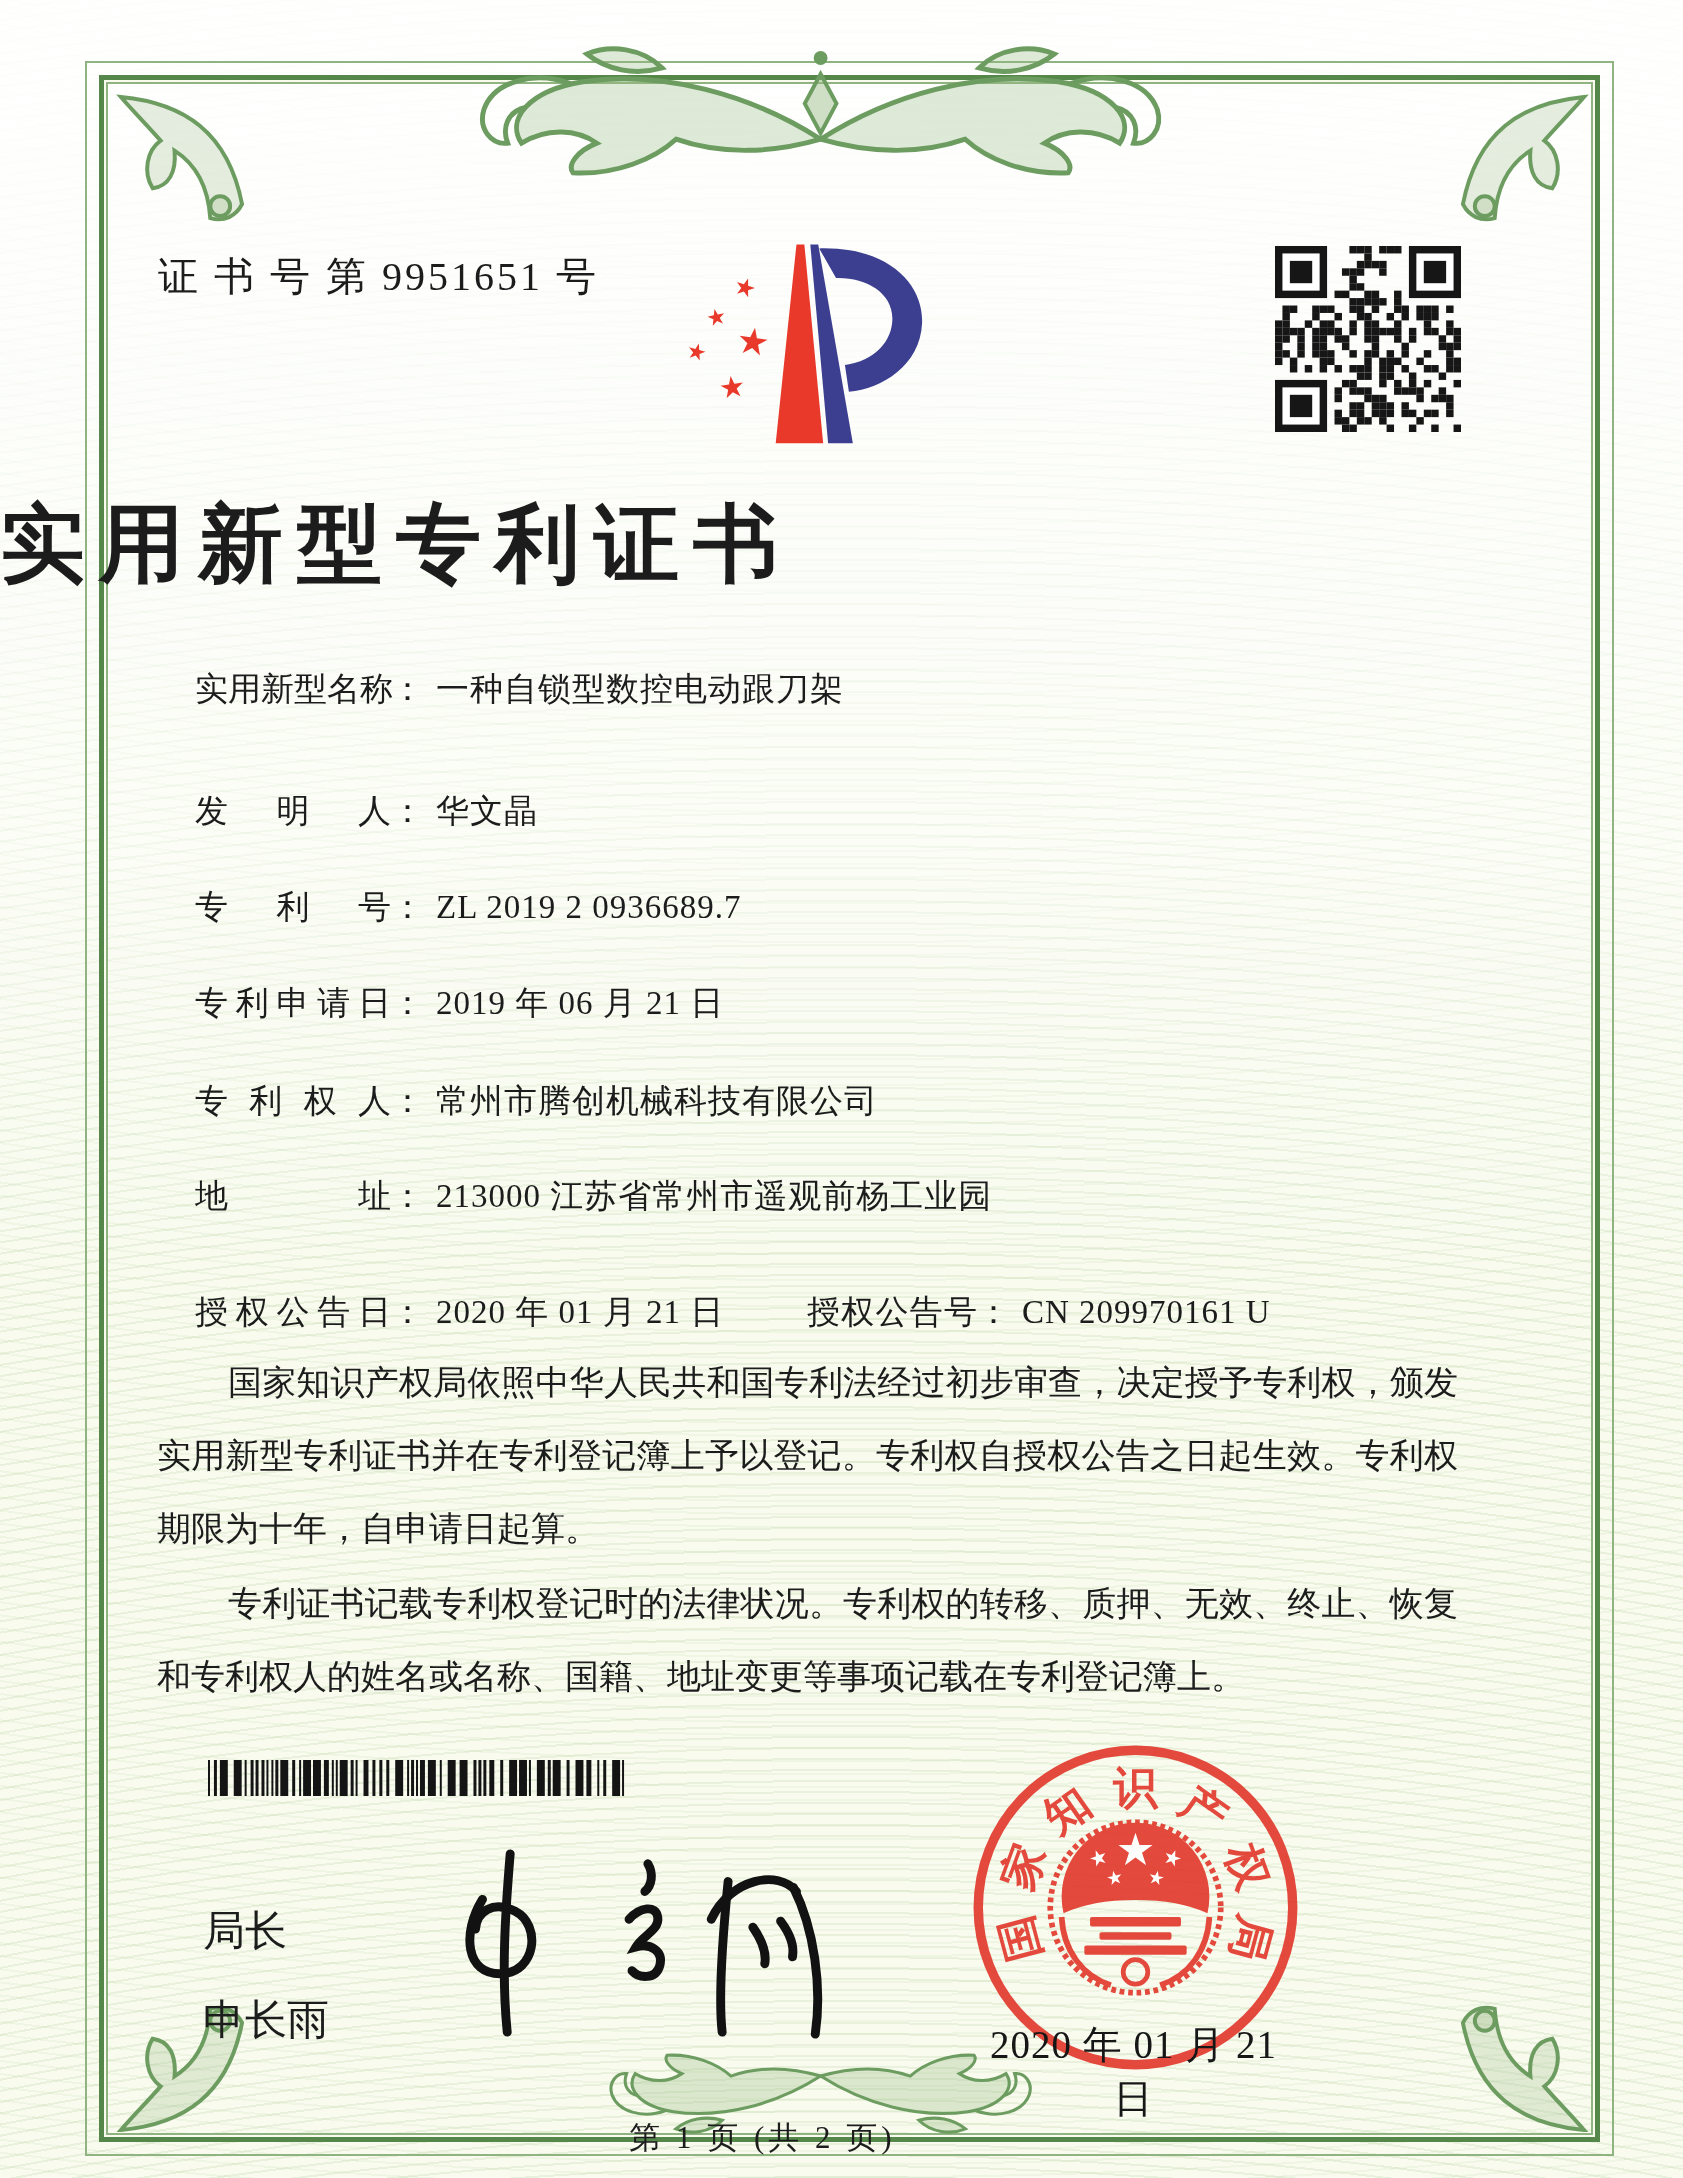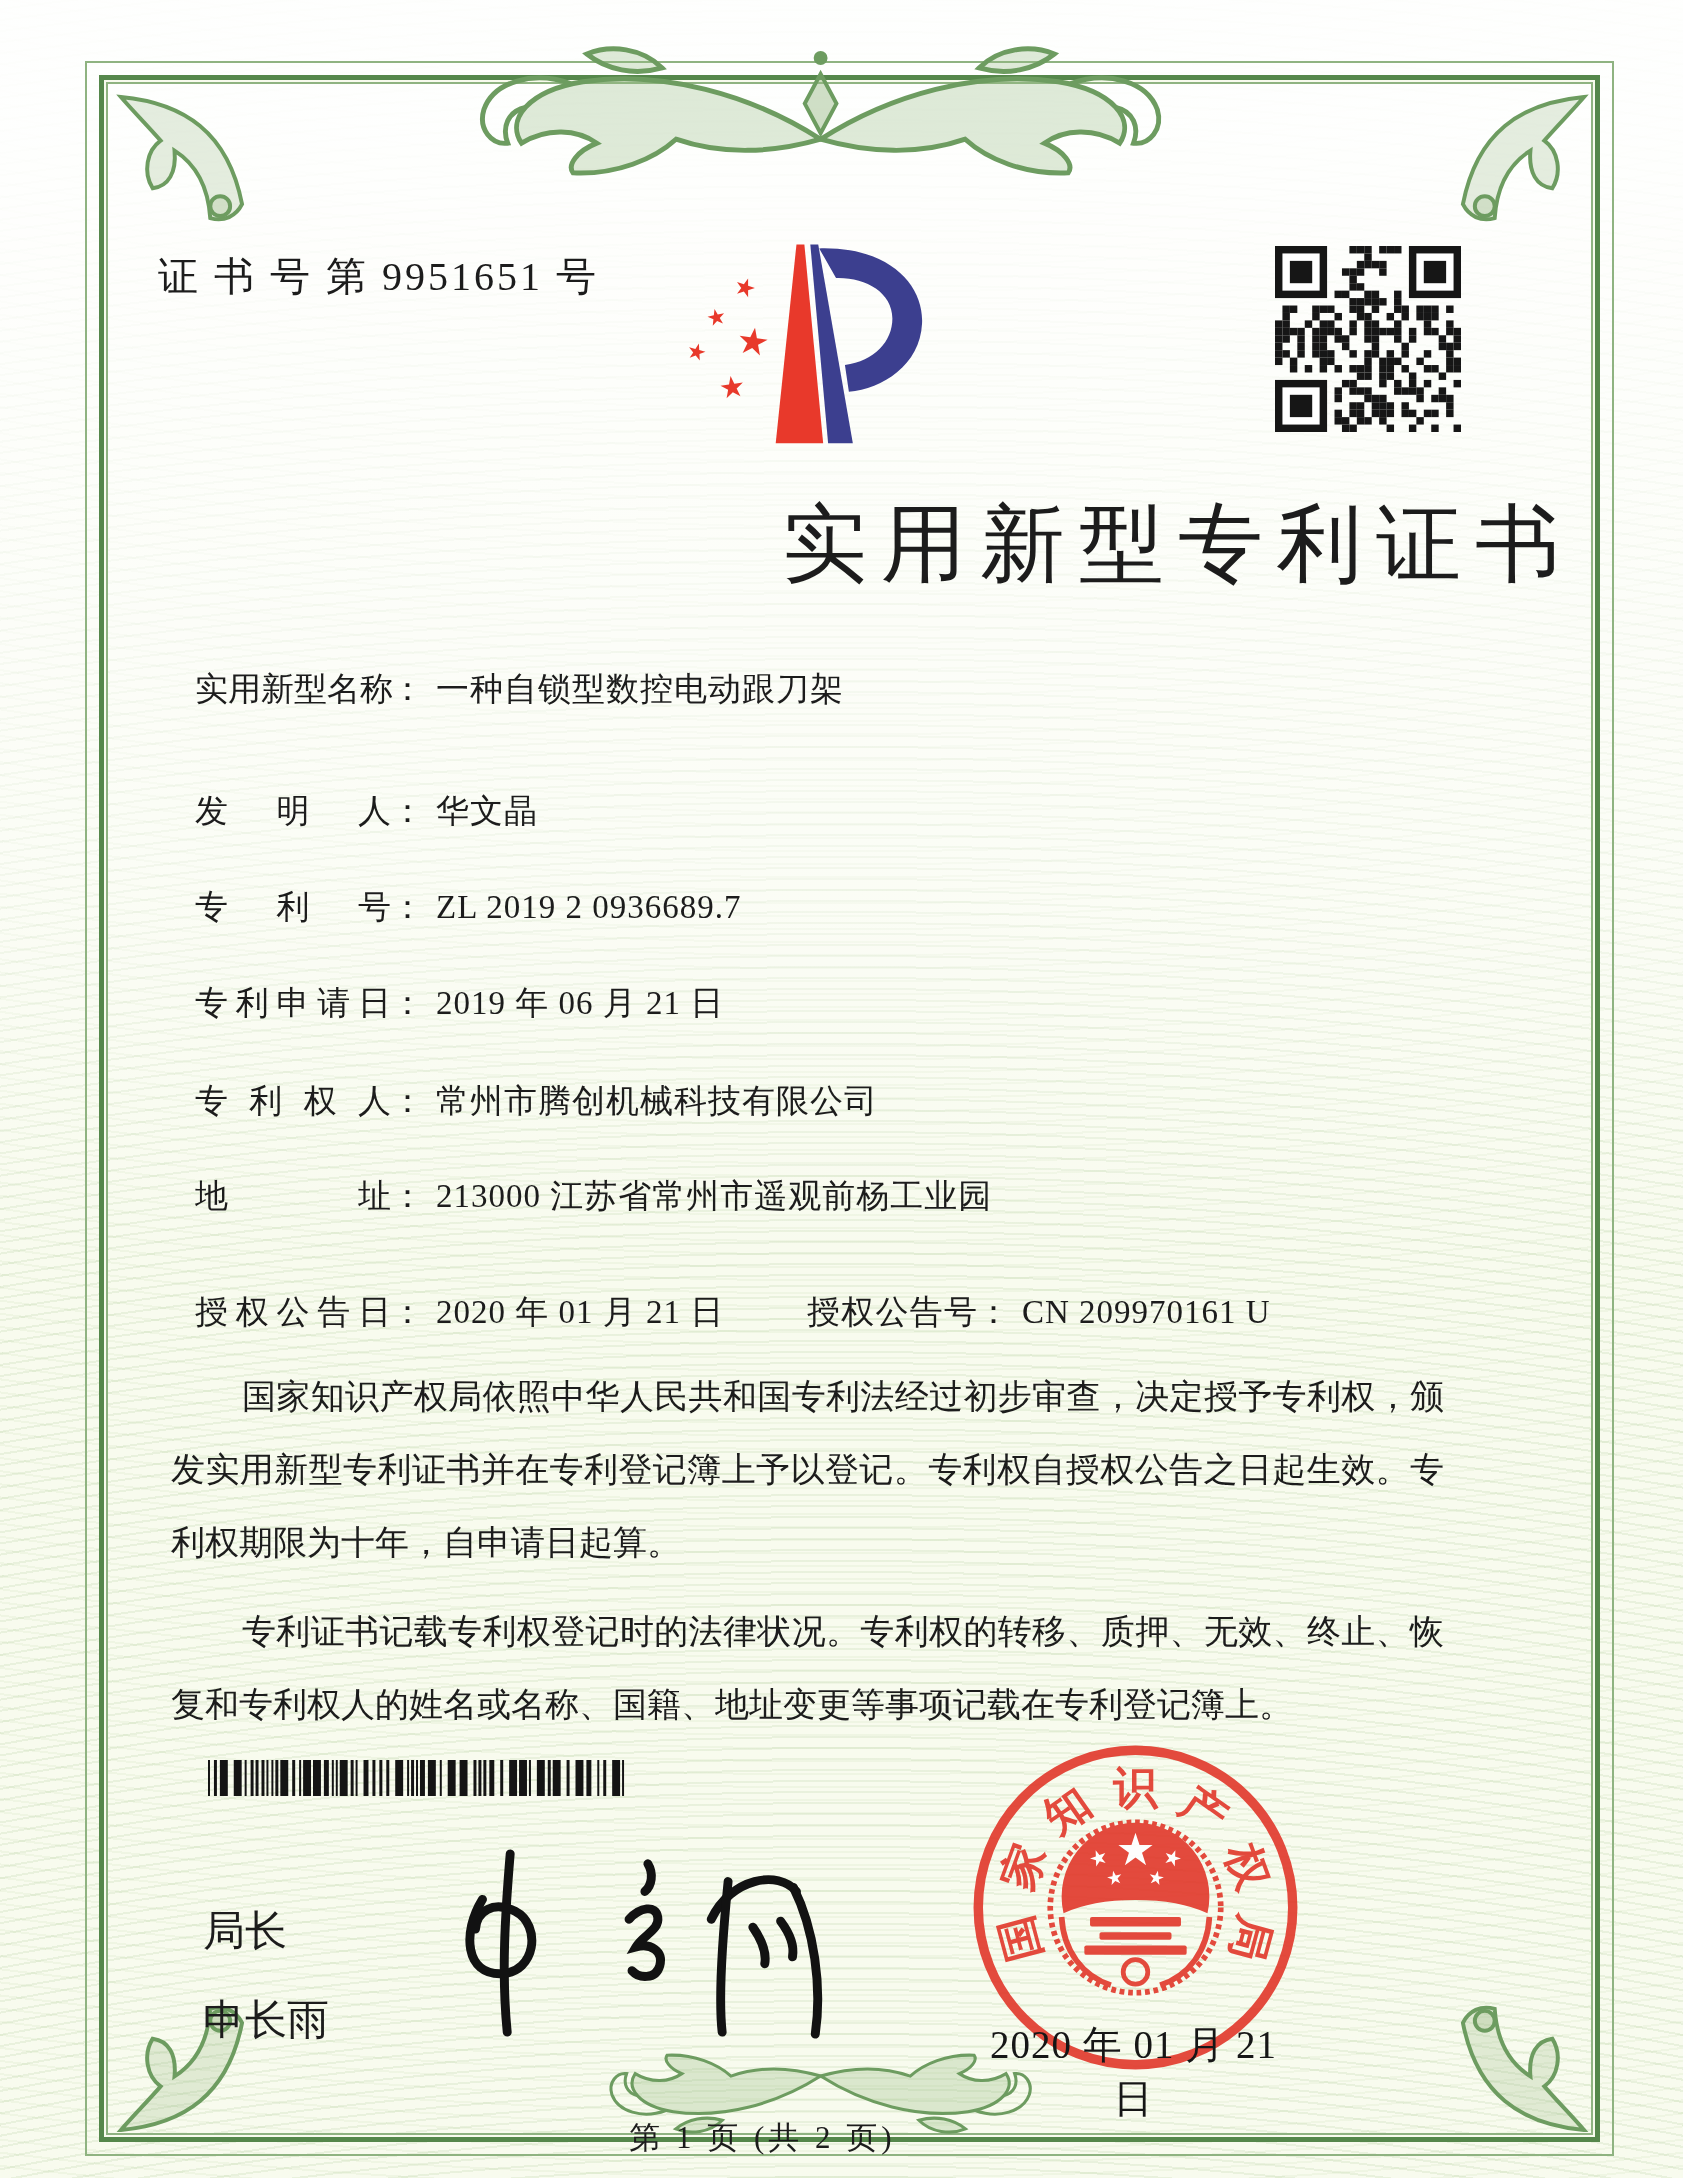--- a/index.html
+++ b/index.html
@@ -17,33 +17,33 @@
     border:2px solid #8fb381; pointer-events:none;}
   .frame-inner{position:absolute; top:75px; right:83px; bottom:36px; left:99px;
     border:5px solid #55874b;
     box-shadow: inset 0 0 0 2px #f8fbee, inset 0 0 0 4px #8fb381;
     pointer-events:none;}
   .orn{position:absolute; pointer-events:none;}
   
   .cert-no{position:absolute; left:158px; top:249px; font-size:40px; letter-spacing:3px;}
   .logo{position:absolute; left:645px; top:193px; width:297px; height:267px;}
   .qr{position:absolute; left:1275px; top:246px; width:186px; height:186px;}
-  .title{position:absolute; left:0; top:487px; width:1574px; text-align:right;
-    font-size:85px; font-weight:normal; letter-spacing:14px;}
+  .title{position:absolute; left:0; top:487px; width:1574px; text-align:left;
+    font-size:85px; font-weight:bold; letter-spacing:14px;}
   
   .field-row{position:absolute; left:195px; font-size:33px; white-space:nowrap;}
   .flabel{display:inline-block; width:196px; text-align:justify; text-align-last:justify;}
   .colon{display:inline-block;}
   .fvalue{display:inline-block; margin-left:12px; letter-spacing:1px;}
   .grant-no{position:absolute; left:612px; top:0; white-space:nowrap;}
   .grant-no .flabel{width:170px;}
   
   .paras{position:absolute; left:155px; top:1344px; width:1305px;
     font-size:34px; line-height:73px; text-align:justify;}
-  .paras p{margin:16px; text-indent:71px;}
+  .paras p{margin:2px; text-indent:71px;}
   
   .barcode{position:absolute; left:208px; top:1760px; width:421px; height:36px;}
   .signer-title{position:absolute; left:203px; top:1903px; font-size:42px;
     font-family:"Liberation Sans", sans-serif;}
   .signer-name{position:absolute; left:203px; top:1992px; font-size:42px;
     font-family:"Liberation Sans", sans-serif;}
   .signature{position:absolute; left:426px; top:1822px; width:416px; height:238px;}
   .seal{position:absolute; left:965px; top:1737px; width:341px; height:341px; opacity:.92;}
   .seal-date{position:absolute; left:975px; top:2018px; width:317px; text-align:center;
     font-size:39px; color:#161616; z-index:5; letter-spacing:1px;}

